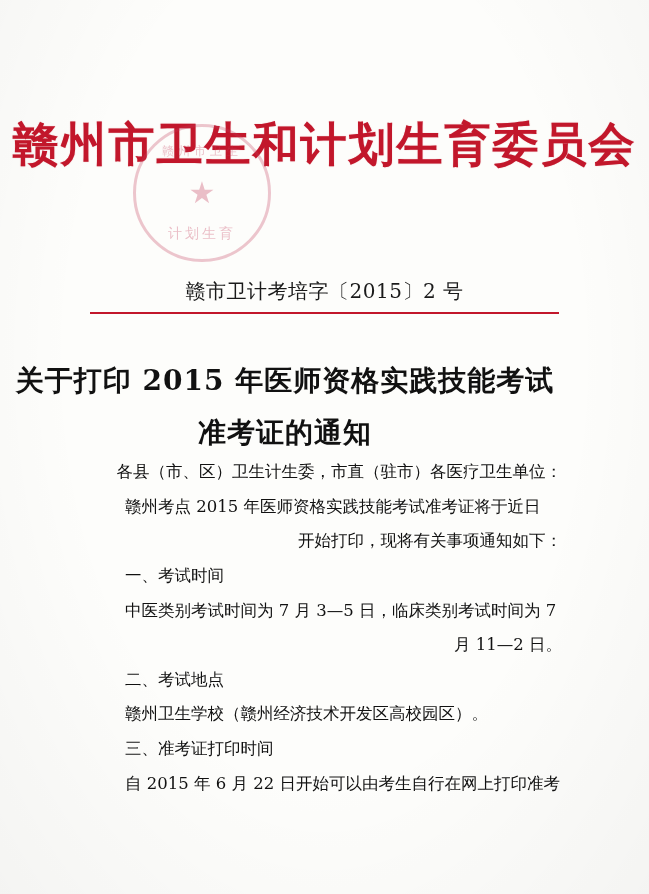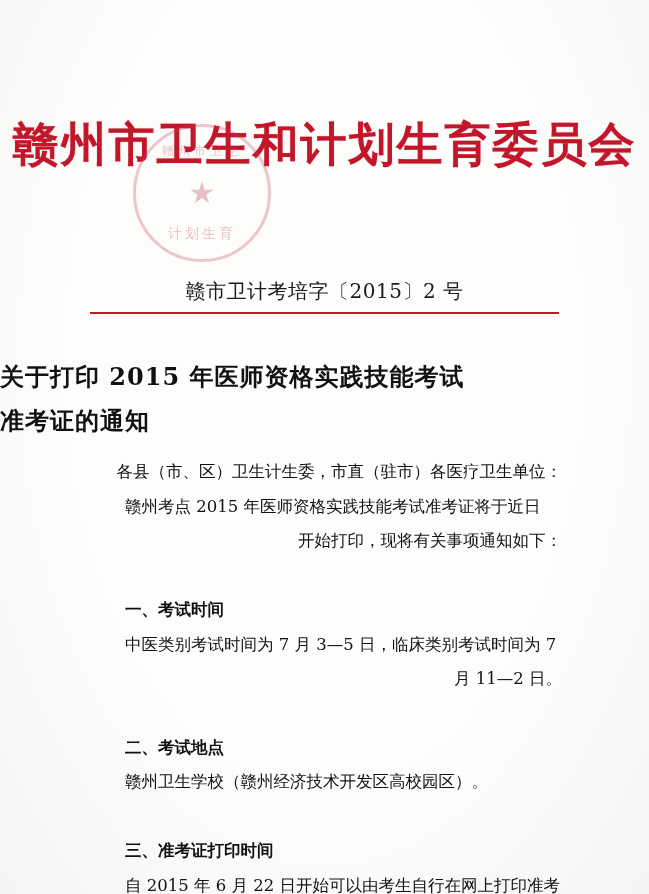--- a/index.html
+++ b/index.html
@@ -102,40 +102,41 @@
     height: 2px;
     background: #c2172b;
   }
 
   
   .doc-title {
     position: absolute;
     top: 355px;
     left: 0;
     width: 570px;
-    font-size: 24px;
+    text-align: center;
+    font-size: 28px;
     font-weight: bold;
     line-height: 1.85;
     letter-spacing: 1px;
     color: #111;
   }
 
   
   .body-text {
     position: absolute;
     top: 455px;
     left: 92px;
     width: 470px;
     font-size: 16.5px;
     line-height: 2.1;
     color: #111;
   }
   .p { margin: 0; }
   .indent-1 { text-indent: 2em; }
-  .indent-head { text-indent: 2em; font-weight: bold; margin-top: 34px; }
+  .indent-head { text-indent: 2em; font-weight: normal; }
   .p-plain { text-indent: 0; text-align: right; }
 </style>
 </head>
 <body>
 
 <div class="page">
 
   <div class="paper-texture"></div>
 
   <div class="masthead">

